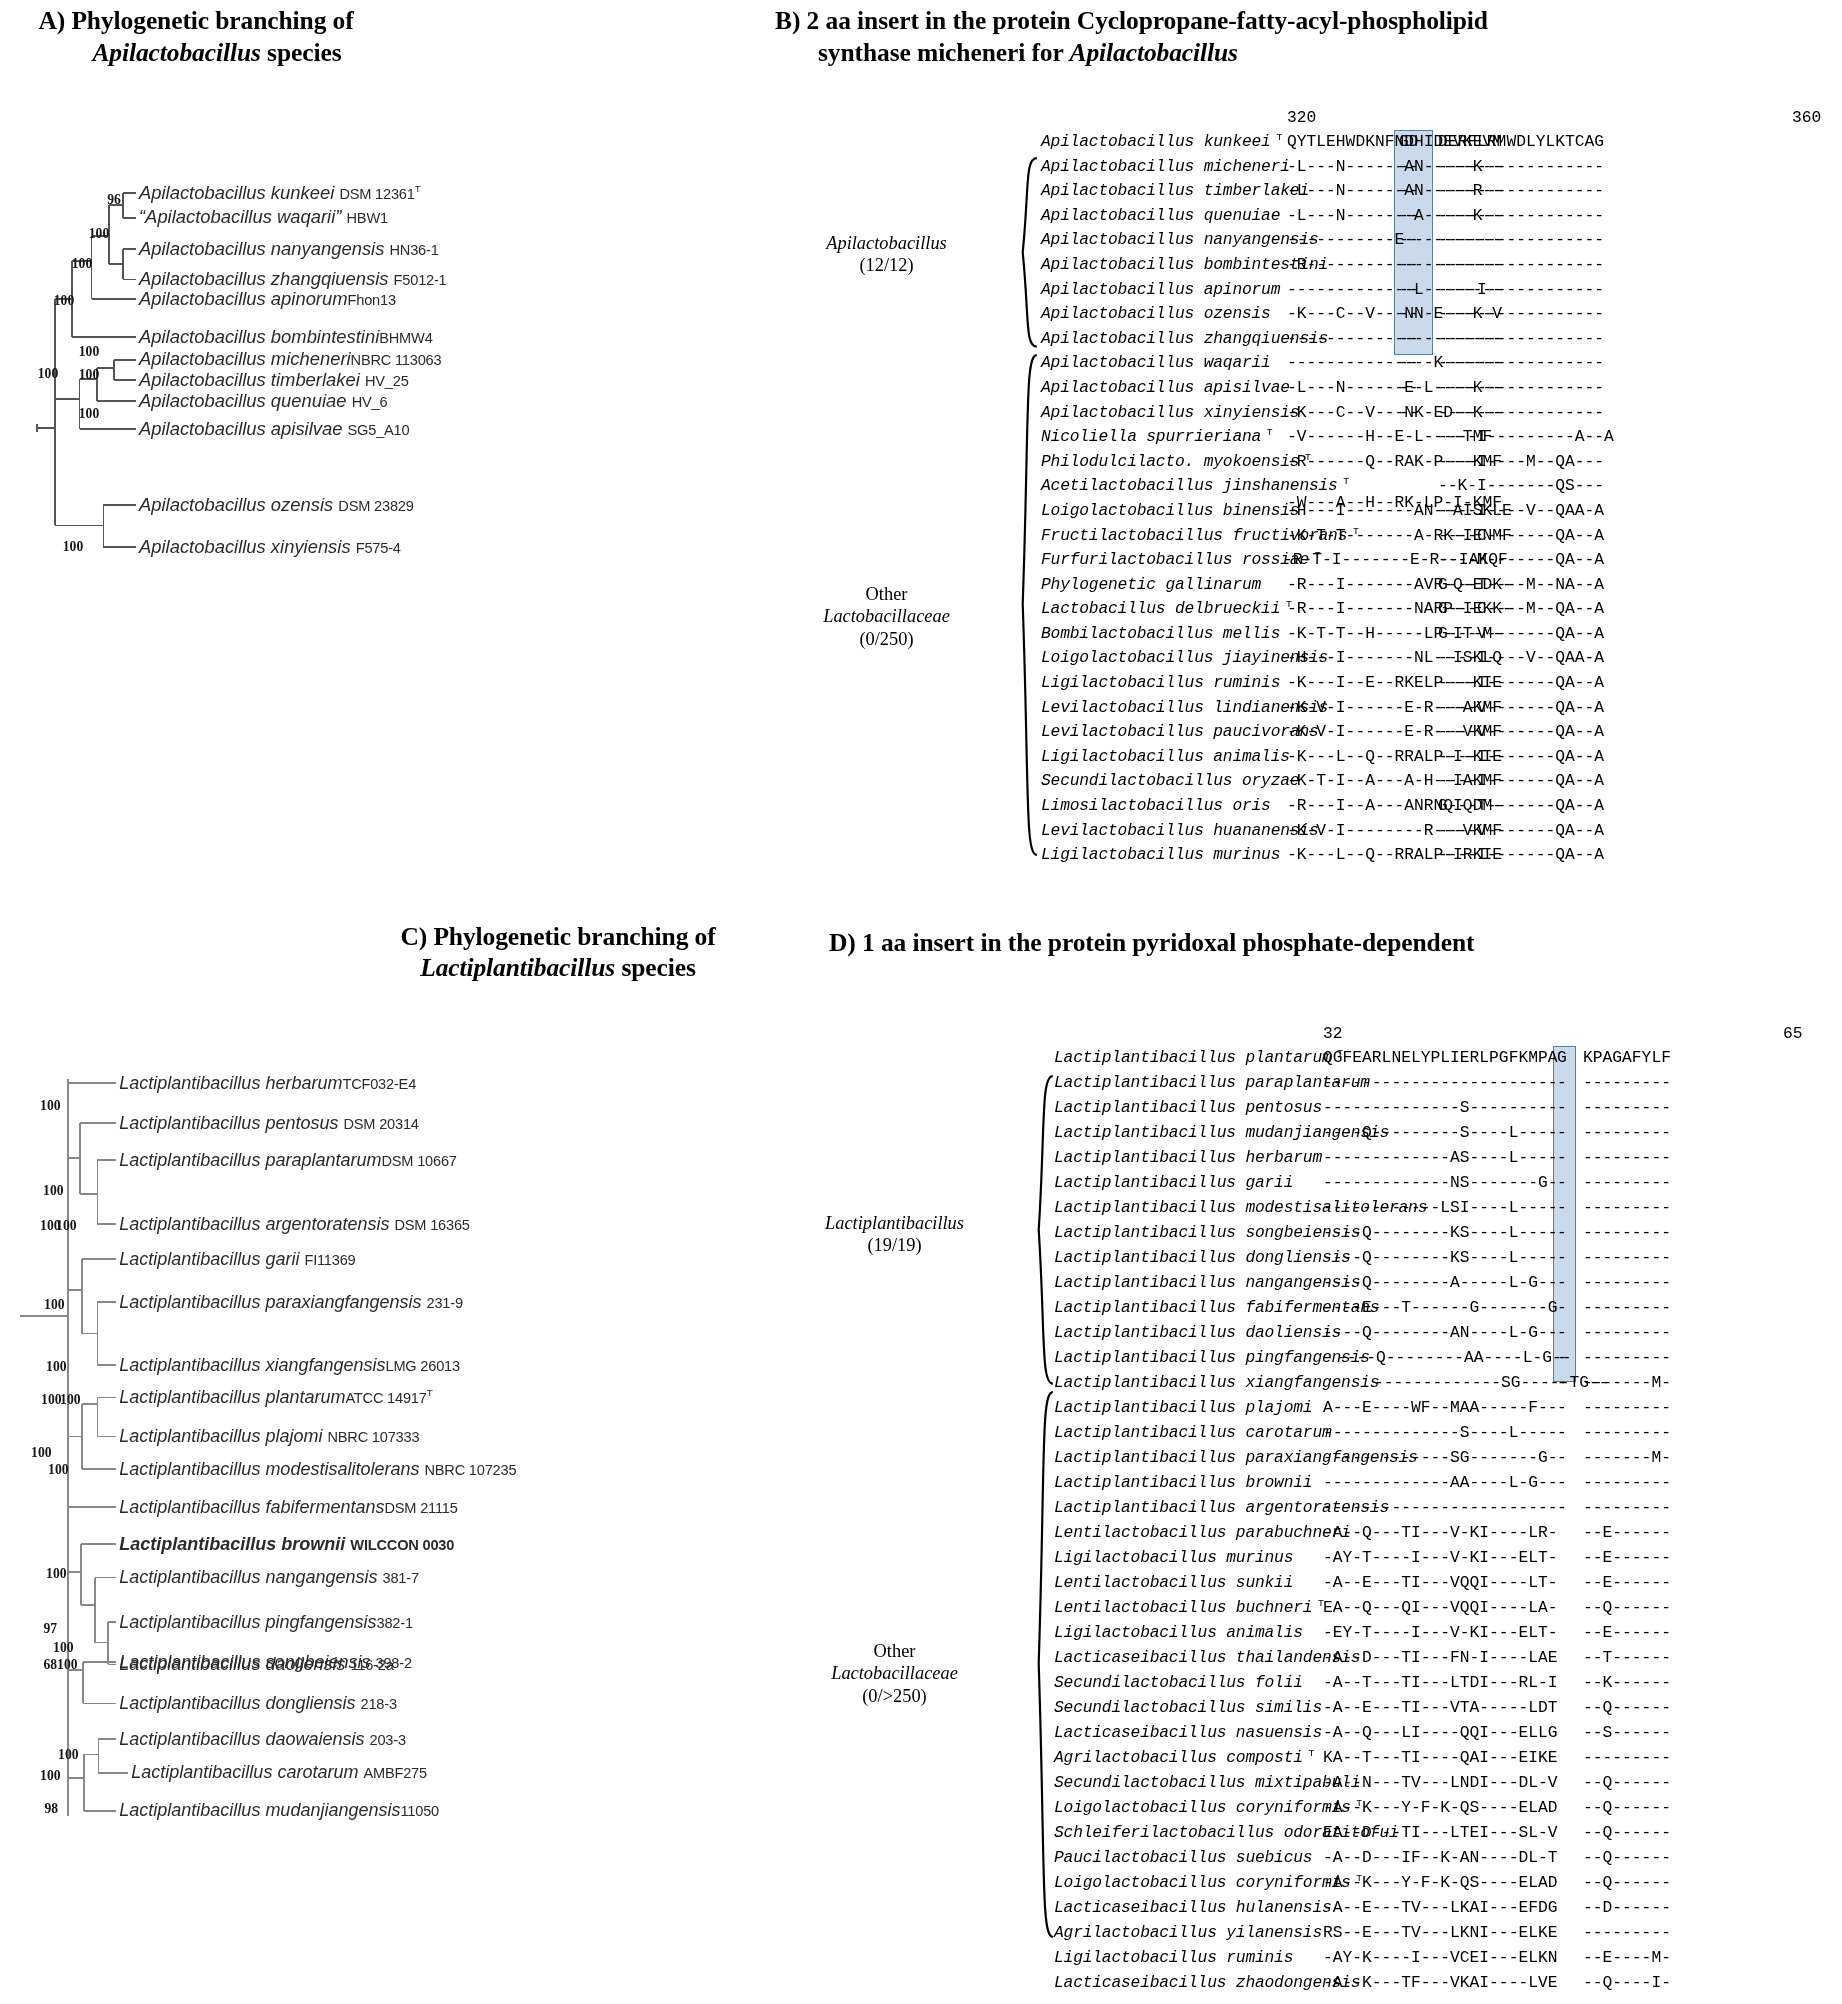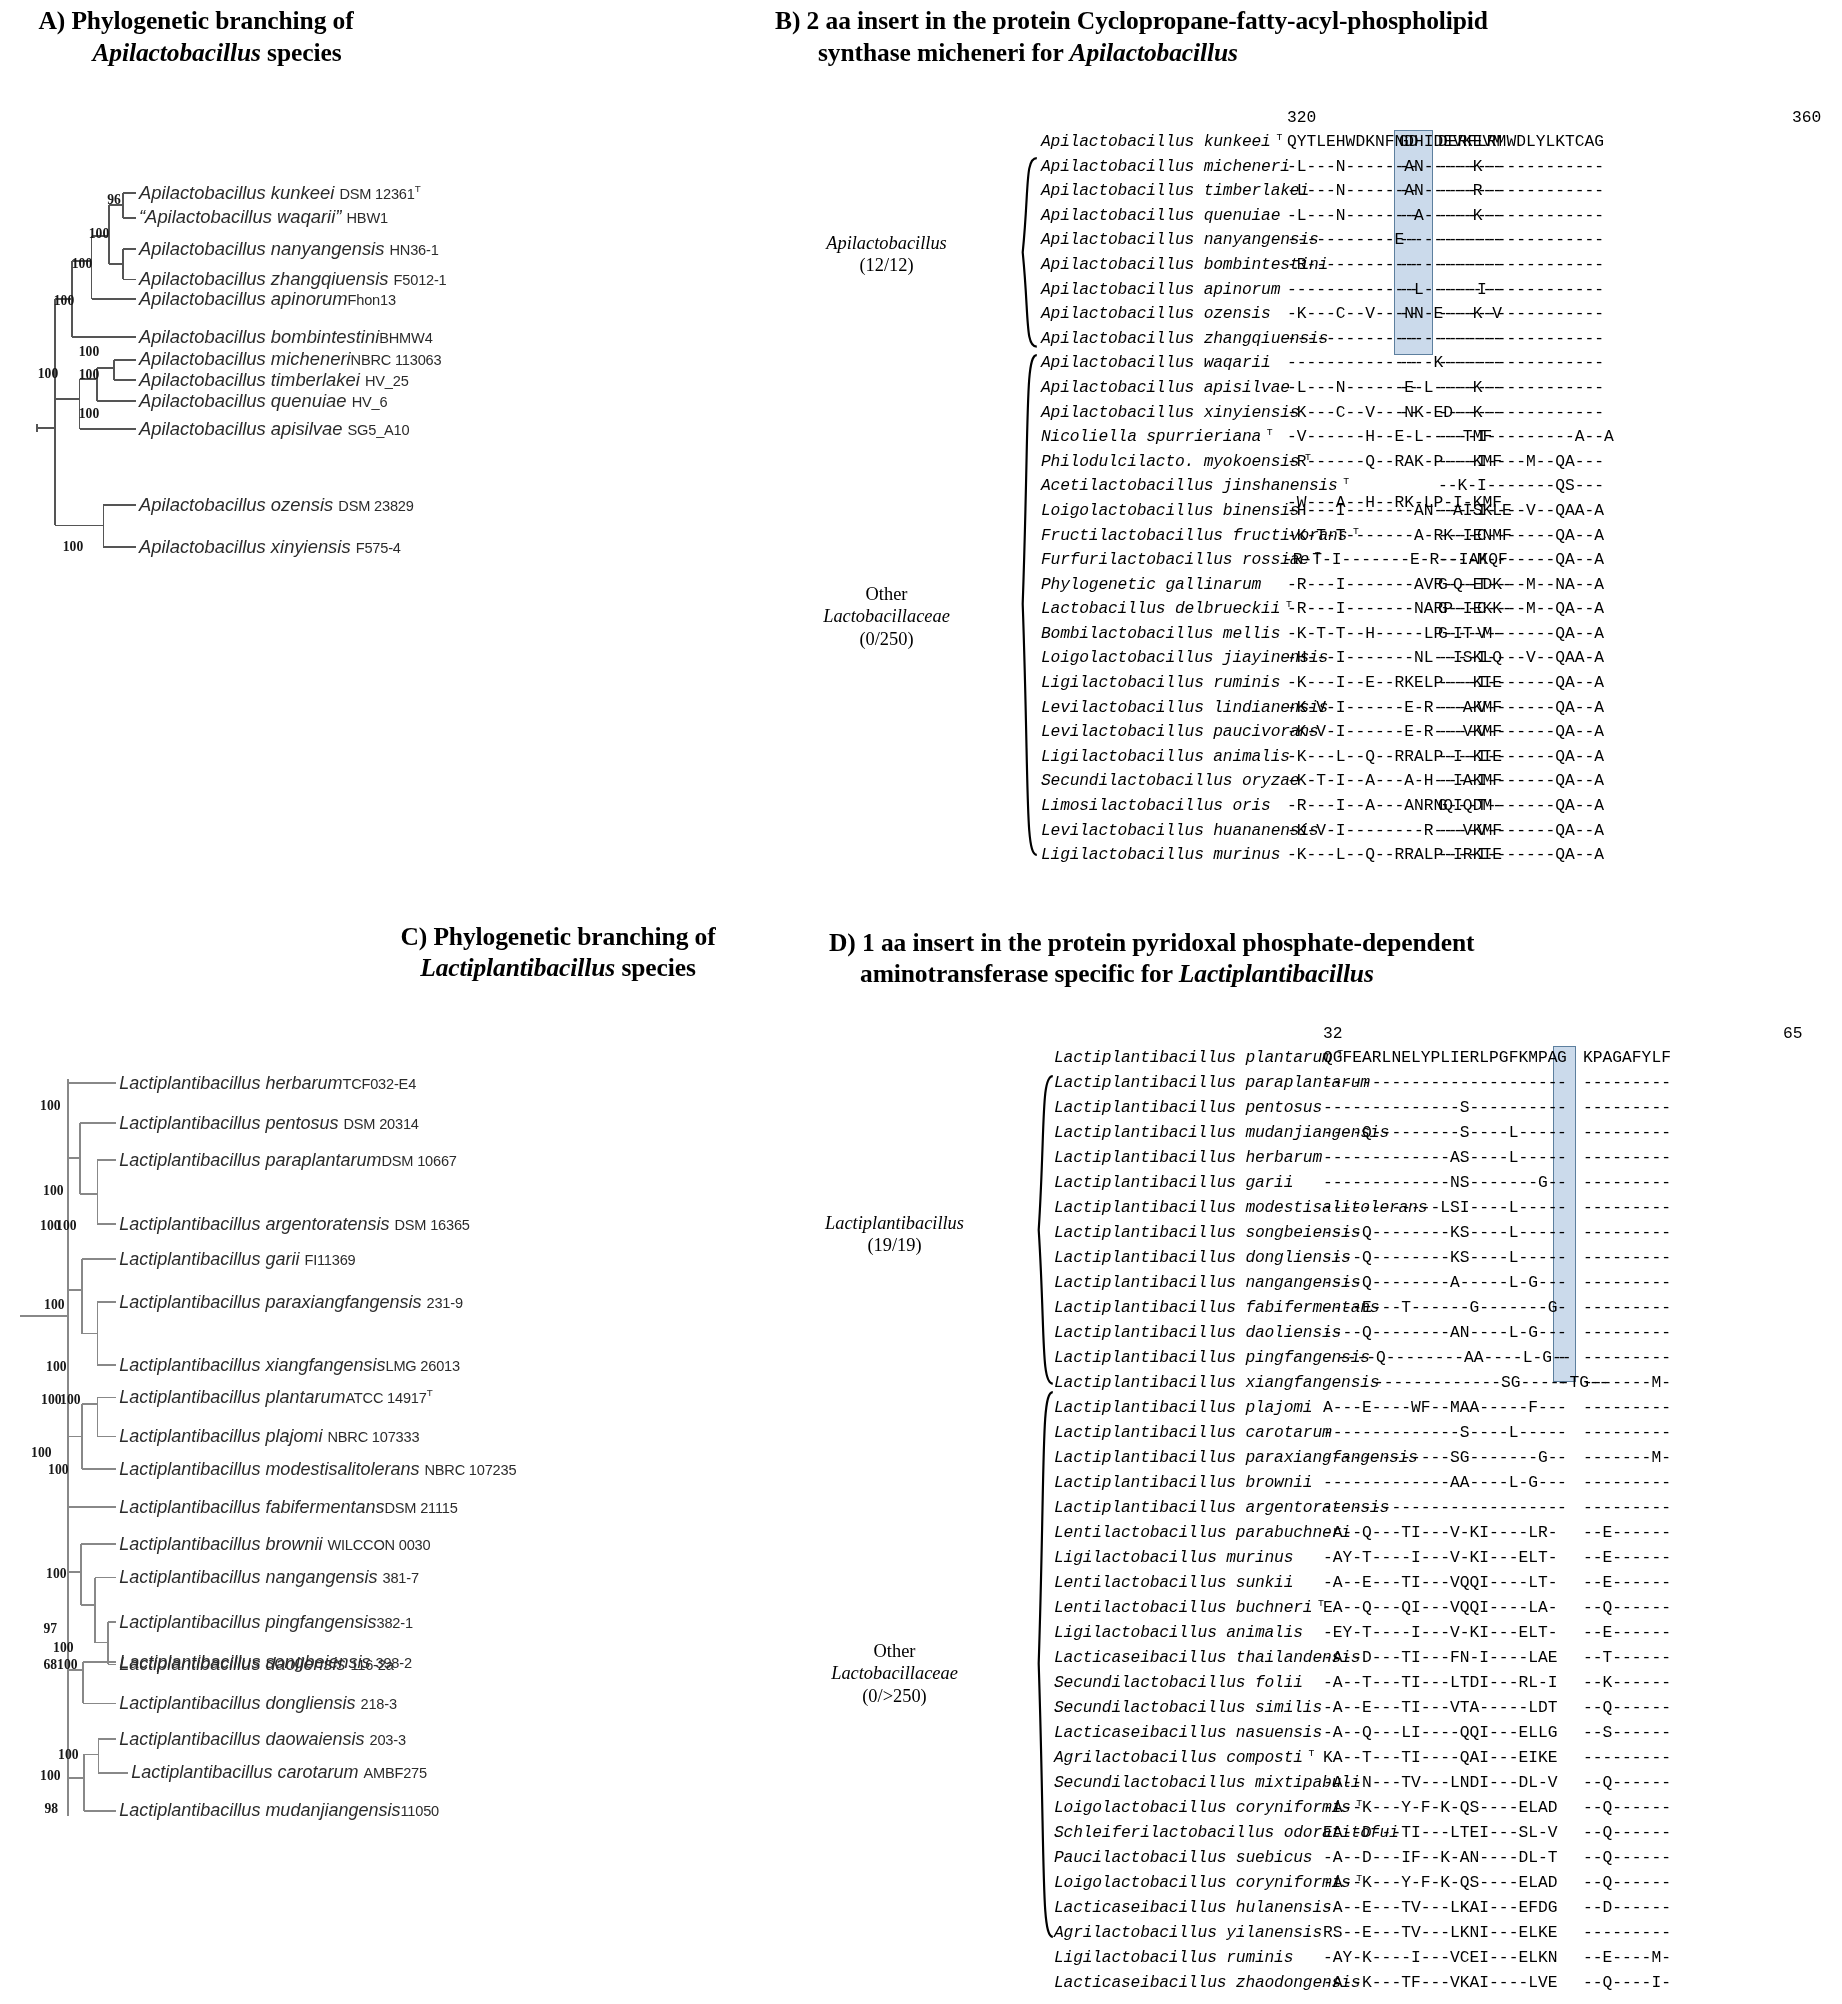--- a/index.html
+++ b/index.html
@@ -473,21 +473,21 @@
   <div class="leaf" style="left:103px;top:66px;"><span>Lactiplantibacillus pentosus</span> <span class="strain">DSM 20314</span></div>
   <div class="leaf" style="left:103px;top:103px;"><span>Lactiplantibacillus paraplantarum</span><span class="strain">DSM 10667</span></div>
   <div class="leaf" style="left:103px;top:167px;"><span>Lactiplantibacillus argentoratensis</span> <span class="strain">DSM 16365</span></div>
   <div class="leaf" style="left:103px;top:202px;"><span>Lactiplantibacillus garii</span> <span class="strain">FI11369</span></div>
   <div class="leaf" style="left:103px;top:245px;"><span>Lactiplantibacillus paraxiangfangensis</span> <span class="strain">231-9</span></div>
   <div class="leaf" style="left:103px;top:308px;"><span>Lactiplantibacillus xiangfangensis</span><span class="strain">LMG 26013</span></div>
   <div class="leaf" style="left:103px;top:340px;"><span>Lactiplantibacillus plantarum</span><span class="strain">ATCC 14917</span><span class="sup">T</span></div>
   <div class="leaf" style="left:103px;top:379px;"><span>Lactiplantibacillus plajomi</span> <span class="strain">NBRC 107333</span></div>
   <div class="leaf" style="left:103px;top:412px;"><span>Lactiplantibacillus modestisalitolerans</span> <span class="strain">NBRC 107235</span></div>
   <div class="leaf" style="left:103px;top:450px;"><span>Lactiplantibacillus fabifermentans</span><span class="strain">DSM 21115</span></div>
-  <div class="leaf" style="left:103px;top:487px;"><span>Lactiplantibacillus brownii</span> <span class="strain">WILCCON 0030</span></div>
+  <div class="leaf" style="left:103px;top:487px;font-weight:bold;"><span>Lactiplantibacillus brownii</span> <span class="strain">WILCCON 0030</span></div>
   <div class="leaf" style="left:103px;top:520px;"><span>Lactiplantibacillus nangangensis</span> <span class="strain">381-7</span></div>
   <div class="leaf" style="left:103px;top:565px;"><span>Lactiplantibacillus pingfangensis</span><span class="strain">382-1</span></div>
   <div class="leaf" style="left:103px;top:607px;"><span>Lactiplantibacillus daoliensis</span> <span class="strain">116-2a</span></div>
   <div class="leaf" style="left:103px;top:605px;"><span>Lactiplantibacillus songbeiensis</span> <span class="strain">398-2</span></div>
   <div class="leaf" style="left:103px;top:646px;"><span>Lactiplantibacillus dongliensis</span> <span class="strain">218-3</span></div>
   <div class="leaf" style="left:103px;top:682px;"><span>Lactiplantibacillus daowaiensis</span> <span class="strain">203-3</span></div>
   <div class="leaf" style="left:115px;top:715px;"><span>Lactiplantibacillus carotarum</span> <span class="strain">AMBF275</span></div>
   <div class="leaf" style="left:103px;top:753px;"><span>Lactiplantibacillus mudanjiangensis</span><span class="strain">11050</span></div>
 
   <div class="boot" style="left:34px;top:49px;">100</div>
@@ -509,23 +509,20 @@
   <div class="boot" style="left:52px;top:698px;">100</div>
   <div class="boot" style="left:35px;top:752px;">98</div>
   <div class="boot" style="left:34px;top:719px;">100</div>
   <div class="boot" style="left:36px;top:648px;opacity:0;">100</div>
 </div>
 
 <div class="panel" style="left:829px;top:927px;width:1008px;">
   <div class="ptitle">
     <span class="lbl">D)</span>
     <span>1 aa insert in the protein pyridoxal phosphate-dependent</span><br>
-    <span style="padding-left:31px;display:inline-block;">
-      <span>aminotransferase specific for </span><i>Lactiplantibacillus</i>
-    </span>
   </div>
 </div>
 
 <div class="align" style="left:759px;top:1024px;width:1083px;height:976px;">
 
   <div class="grouplabel" style="left:0px;top:210px;width:271px;">
     <span class="gi">Lactiplantibacillus</span><br><span class="gn">(19/19)</span>
   </div>
   <div class="grouplabel" style="left:0px;top:650px;width:271px;">
     <span class="gn">Other</span><br><span class="gi">Lactobacillaceae</span><br><span class="gn">(0/&gt;250)</span>

